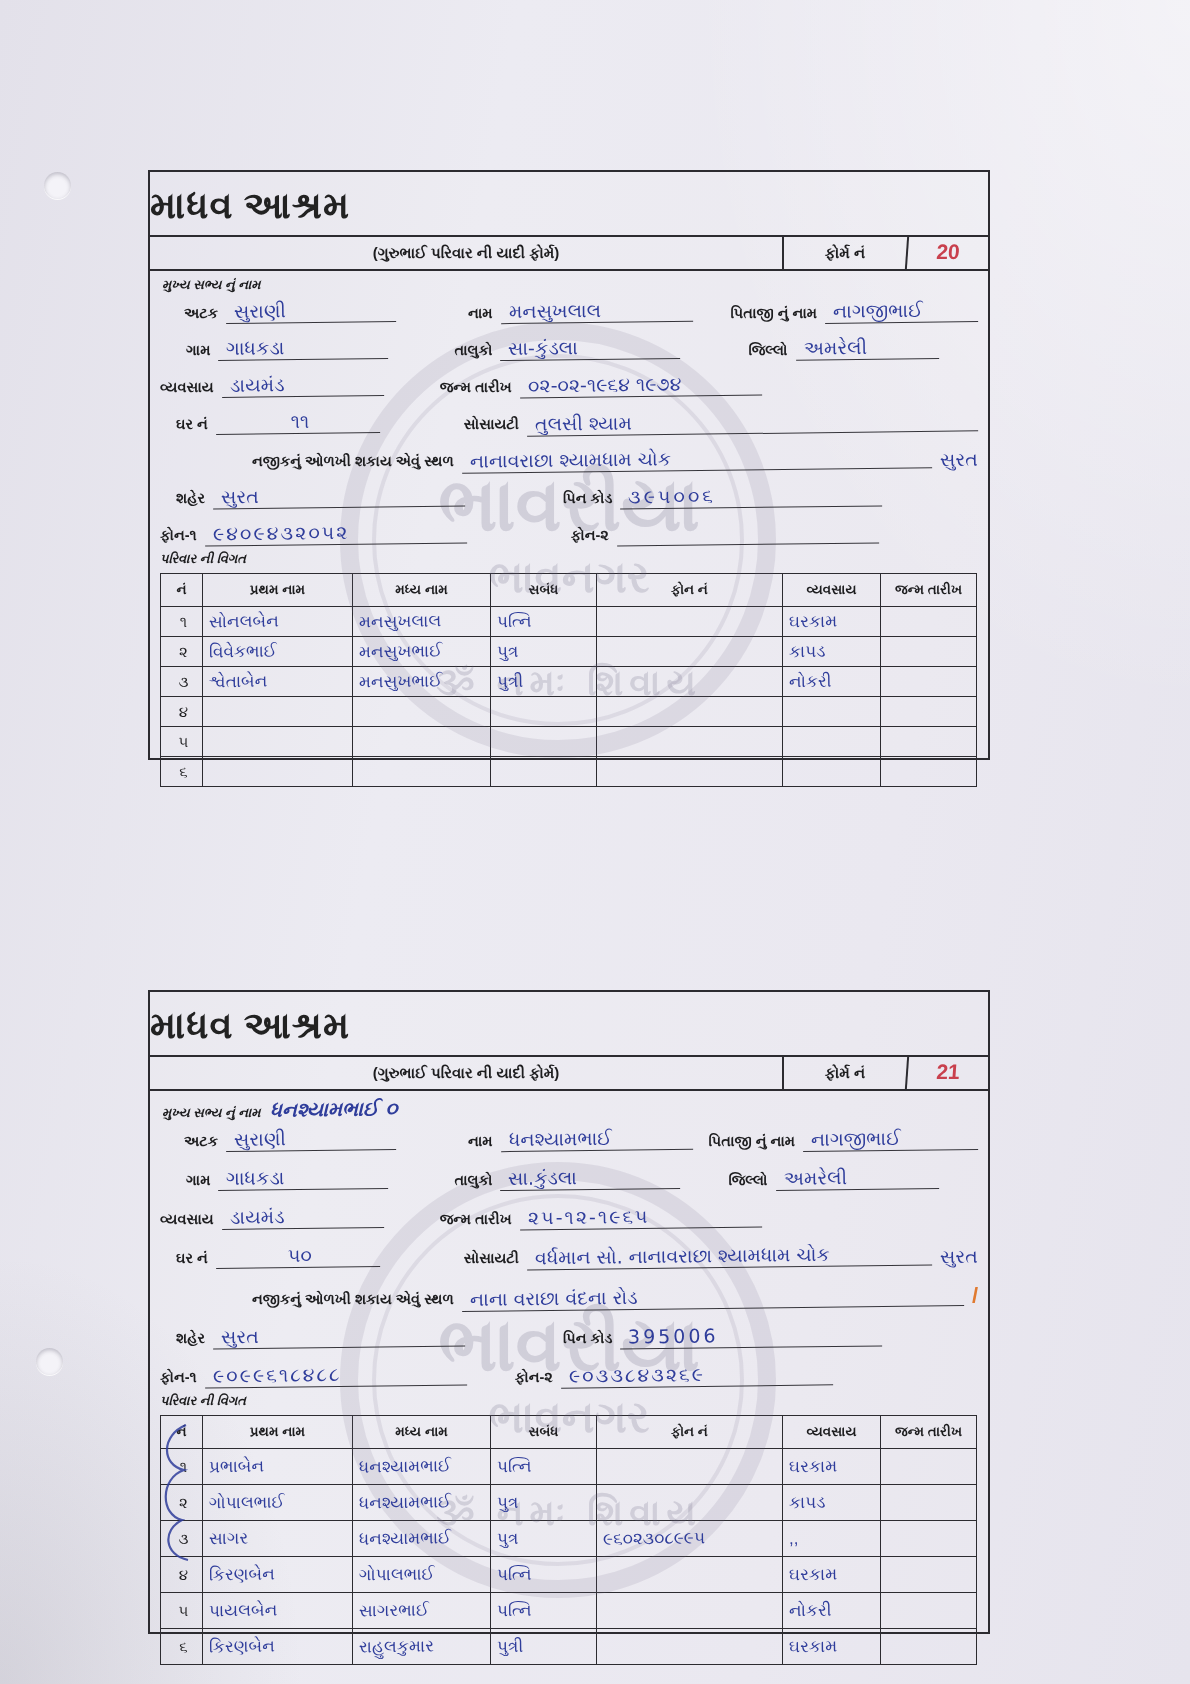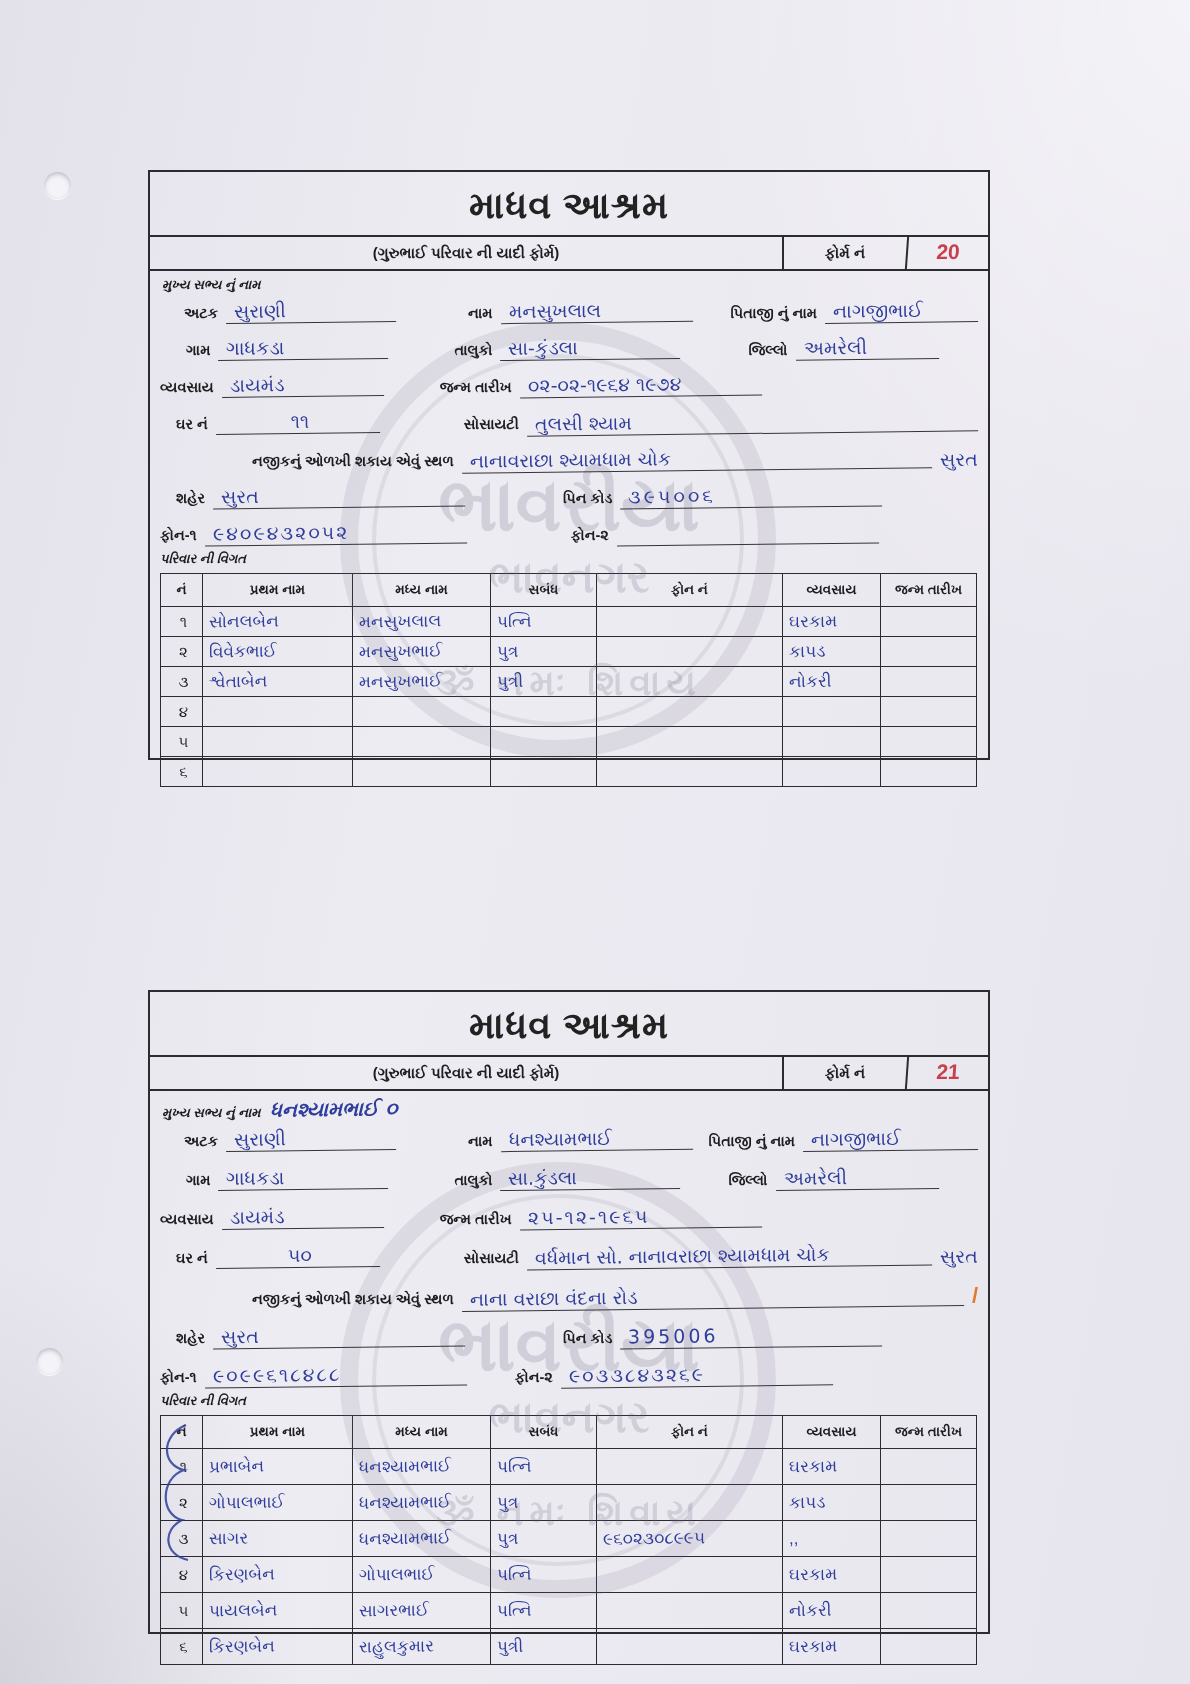--- a/index.html
+++ b/index.html
@@ -10,21 +10,21 @@
         background:radial-gradient(ellipse at 0% 100%, rgba(120,118,130,.18), transparent 18%),
                    radial-gradient(ellipse at 100% 0%, rgba(255,255,255,.5), transparent 30%);
         pointer-events:none;}
   .hole{position:absolute;width:27px;height:27px;border-radius:50%;background:#f4f3f8;
         box-shadow:inset 0 2px 4px rgba(60,55,80,.30), 0 1px 0 rgba(255,255,255,.8);}
   .form{position:absolute;left:148px;width:838px;border:2.5px solid #2c2b30;background:rgba(255,255,255,.06);}
   .stamp{position:absolute;border-radius:50%;border:18px solid rgba(108,102,132,.13);pointer-events:none;}
   .stamp-inner{position:absolute;inset:14px;border-radius:50%;border:4px solid rgba(108,102,132,.12);}
   .wm-line{position:absolute;width:100%;text-align:center;color:rgba(100,95,125,.20);
         font-weight:bold;pointer-events:none;white-space:nowrap;}
-  .title{text-align:center;font-size:37px;font-weight:bold;letter-spacing:1px;padding:12px 16px 8px;
+  .title{text-align:left;font-size:37px;font-weight:bold;letter-spacing:1px;padding:12px 0 8px;
         font-family:"Liberation Serif", serif;color:#222;}
   .subrow{display:flex;border-top:2px solid #2c2b30;border-bottom:2px solid #2c2b30;align-items:stretch;height:32px;}
   .subtitle{flex:1;text-align:center;font-size:15px;line-height:32px;font-weight:600;}
   .fno-label{width:122px;border-left:2px solid #2c2b30;text-align:center;font-size:15px;line-height:32px;font-weight:600;}
   .fno-val{width:80px;border-left:2px solid #2c2b30;text-align:center;font-size:21px;line-height:30px;
         color:#c9404d;font-weight:bold;transform:skewX(-4deg);}
   .body{padding:4px 10px 0 10px;position:relative;}
   .mainmember{font-size:13px;font-style:italic;font-weight:600;margin:2px 0 6px 2px;display:flex;align-items:flex-end;gap:10px;}
   .hw{color:#2f3d9b;font-family:"DejaVu Sans", sans-serif;transform:rotate(-.7deg);}
   .frow{display:flex;align-items:flex-end;gap:8px;}

